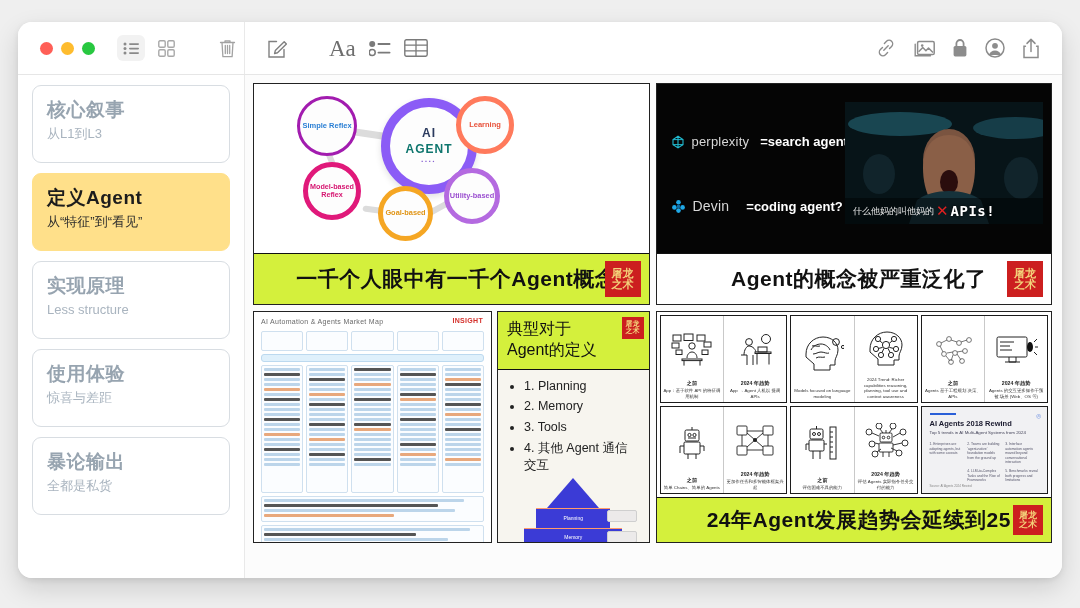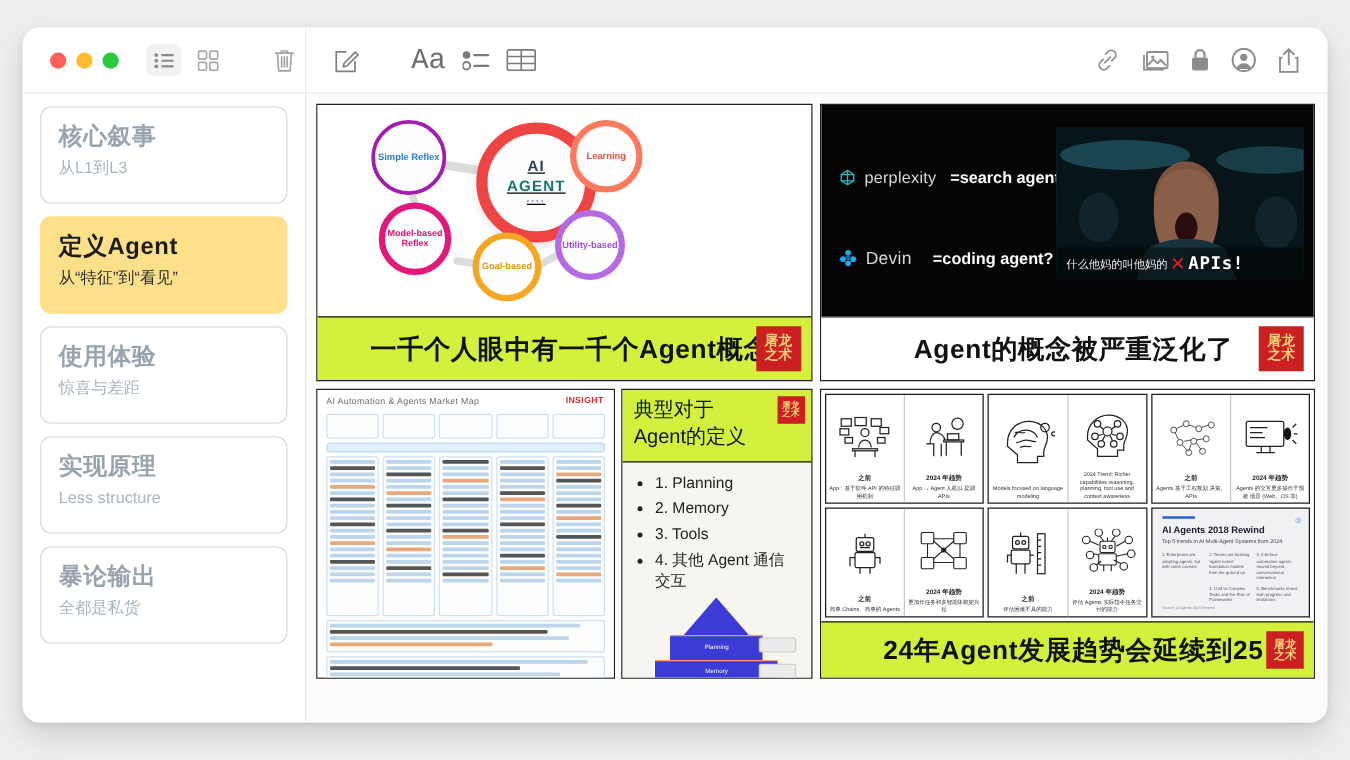--- a/index.html
+++ b/index.html
@@ -25,21 +25,21 @@
   .dot.red{background:#ff5f57;}
   .dot.yellow{background:#febc2e;}
   .dot.green{background:#28c840;}
   .tb-icon{display:flex;align-items:center;justify-content:center;cursor:default;}
   .list-btn{width:28px;height:26px;border-radius:6px;background:#f2f2f2;margin-left:22px;}
   .grid-btn{width:26px;height:26px;margin-left:8px;}
   .trash-btn{margin-left:auto;margin-right:4px;width:26px;height:26px;}
   .tb-right{flex:1;display:flex;align-items:center;padding-left:20px;height:100%;box-sizing:border-box;}
   .compose-btn{width:24px;height:24px;}
   .fmt-group{display:flex;align-items:center;gap:13px;margin-left:40px;}
-  .aa{font-size:23px;color:#6e6e6e;font-family:Liberation Mono, monospace;line-height:1;}
+  .aa{font-size:23px;color:#6e6e6e;font-family:Liberation Serif, serif;line-height:1;}
   .doc-title{margin-left:16px;font-size:17px;color:#b2b2b2;white-space:nowrap;letter-spacing:.2px;}
   .doc-title .hl{color:#ff6a6a;}
   .doc-title .q{color:#ff6a6a;}
   .tb-actions{margin-left:auto;display:flex;align-items:center;gap:17px;padding-right:22px;}
   .tb-actions svg{display:block;}
   
   .body-row{flex:1;display:flex;min-height:0;}
   .sidebar{width:227px;flex:0 0 227px;border-right:1px solid #e9e9e9;background:#fff;
     padding:10px 14px 10px 14px;box-sizing:border-box;overflow:hidden;}
   .side-item{border:1px solid #d8dde2;border-radius:9px;padding:12px 14px 13px 14px;
@@ -229,47 +229,47 @@
     <div class="sidebar">
       <div class="side-item">
         <div class="t">核心叙事</div>
         <div class="s">从L1到L3</div>
       </div>
       <div class="side-item active">
         <div class="t">定义Agent</div>
         <div class="s">从“特征”到“看见”</div>
       </div>
       <div class="side-item">
+        <div class="t">实现原理</div>
+        <div class="s">Less structure</div>
+      </div>
+      <div class="side-item">
         <div class="t">使用体验</div>
         <div class="s">惊喜与差距</div>
-      </div>
-      <div class="side-item">
-        <div class="t">实现原理</div>
-        <div class="s">Less structure</div>
       </div>
       <div class="side-item">
         <div class="t">暴论输出</div>
         <div class="s">全都是私货</div>
       </div>
     </div>
 
     <div class="canvas">
 
       <div class="card">
         <div class="c1-top">
           <svg width="100%" height="100%" viewBox="0 0 390 168" style="position:absolute;inset:0">
             <path d="M88 46 L128 52" stroke="#dcdcdc" stroke-width="7" stroke-linecap="round"></path>
             <path d="M168 52 L206 48" stroke="#dcdcdc" stroke-width="7" stroke-linecap="round"></path>
             <path d="M70 62 L84 96" stroke="#dcdcdc" stroke-width="6" stroke-linecap="round"></path>
             <path d="M212 62 L204 96" stroke="#dcdcdc" stroke-width="6" stroke-linecap="round"></path>
             <path d="M110 124 L140 128" stroke="#dcdcdc" stroke-width="6" stroke-linecap="round"></path>
             <path d="M174 128 L196 116" stroke="#dcdcdc" stroke-width="6" stroke-linecap="round"></path>
           </svg>
 
-          <div class="node" style="left:127px;top:14px;width:96px;height:96px;border:9px solid #ef4444;box-shadow:0 3px 7px rgba(0,0,0,.12);text-decoration:underline;">
+          <div class="node" style="left:127px;top:14px;width:96px;height:96px;border:9px solid #8b5cf6;box-shadow:0 3px 7px rgba(0,0,0,.12);">
             <div style="text-align:center">
               <span style="font-size:12px;color:#2b3a5e;letter-spacing:1px">AI</span>
               <span style="font-size:12px;color:#0f766e;letter-spacing:1px;margin-top:2px">AGENT</span>
               <span style="font-size:5px;color:#8a63d2;letter-spacing:2px;margin-top:3px">▪▪▪▪</span>
             </div>
           </div>
           <div class="node" style="left:43px;top:12px;width:60px;height:60px;border:3px solid #a21caf;color:#2a7fd4;font-size:7.5px;">
             <span>Simple Reflex</span>
             </div>
           <div class="node" style="left:202px;top:12px;width:58px;height:58px;border:5px solid #ff7a5c;color:#e8513a;font-size:7.5px;">

